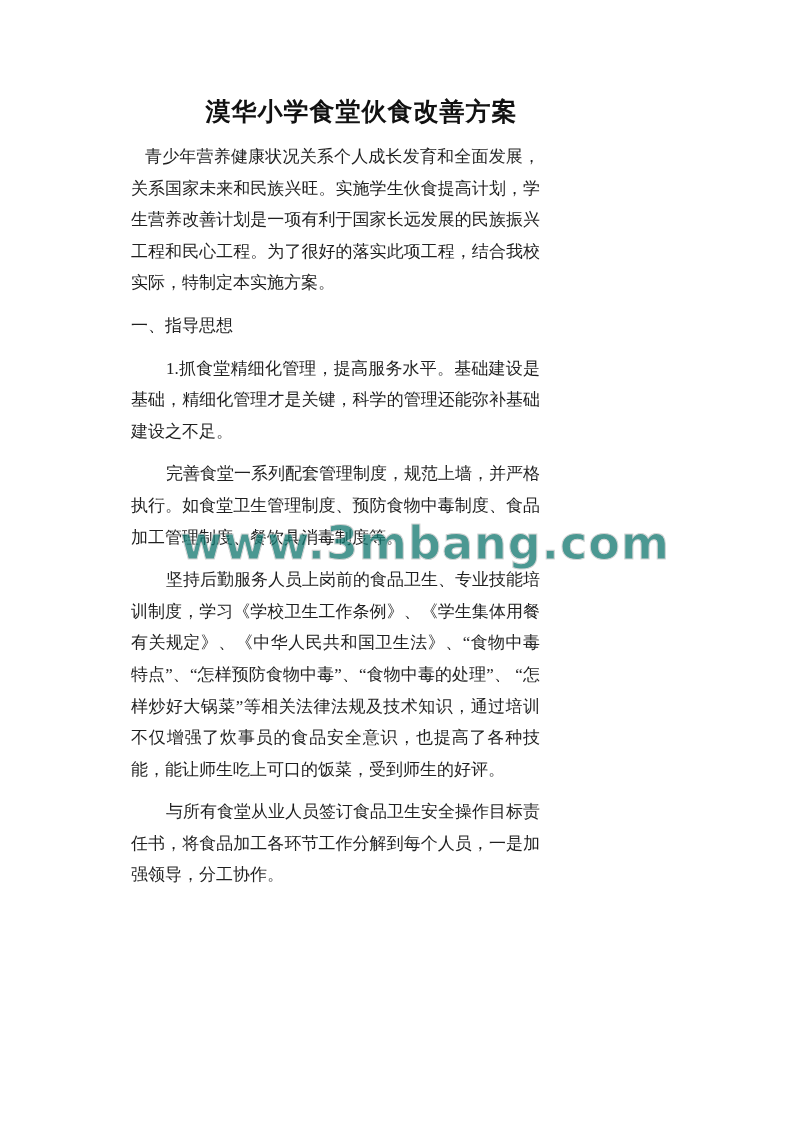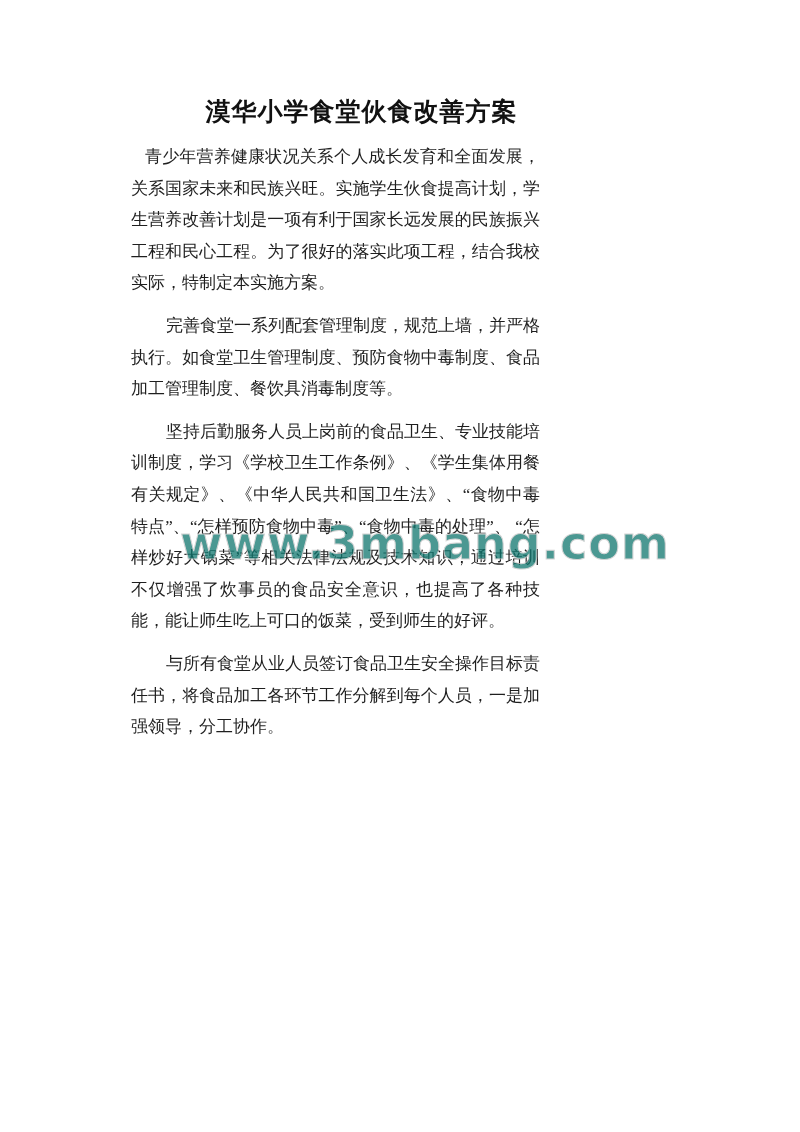--- a/index.html
+++ b/index.html
@@ -60,23 +60,25 @@
 </style>
 </head>
 <body>
 
 <div class="page">
 
   <h1 class="doc-title">漠华小学食堂伙食改善方案</h1>
 
   <p class="para indent-small">青少年营养健康状况关系个人成长发育和全面发展，关系国家未来和民族兴旺。实施学生伙食提高计划，学生营养改善计划是一项有利于国家长远发展的民族振兴工程和民心工程。为了很好的落实此项工程，结合我校实际，特制定本实施方案。</p>
 
+  <p class="heading">一、指导思想</p>
 
 
 
+  <p class="para indent-large">1.抓食堂精细化管理，提高服务水平。基础建设是基础，精细化管理才是关键，科学的管理还能弥补基础建设之不足。</p>
 
 
   <p class="para indent-large">完善食堂一系列配套管理制度，规范上墙，并严格执行。如食堂卫生管理制度、预防食物中毒制度、食品加工管理制度、餐饮具消毒制度等。</p>
 
   <p class="para indent-large">坚持后勤服务人员上岗前的食品卫生、专业技能培训制度，学习《学校卫生工作条例》、《学生集体用餐有关规定》、《中华人民共和国卫生法》、“食物中毒特点”、“怎样预防食物中毒”、“食物中毒的处理”、 “怎样炒好大锅菜”等相关法律法规及技术知识，通过培训不仅增强了炊事员的食品安全意识，也提高了各种技能，能让师生吃上可口的饭菜，受到师生的好评。</p>
 
   <p class="para indent-large">与所有食堂从业人员签订食品卫生安全操作目标责任书，将食品加工各环节工作分解到每个人员，一是加强领导，分工协作。</p>
 
 
   <div class="watermark">www.3mbang.com</div>

